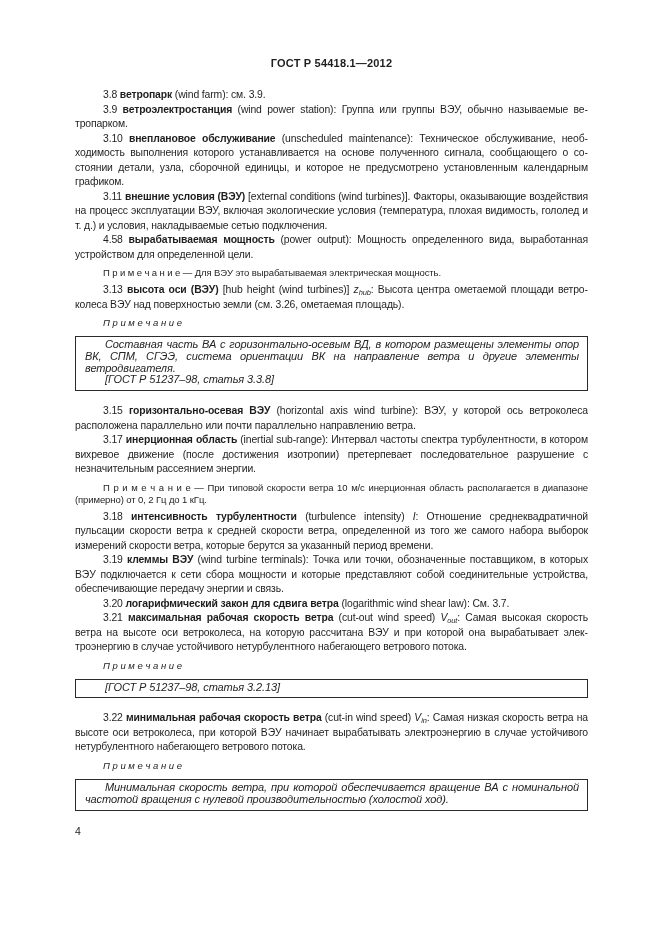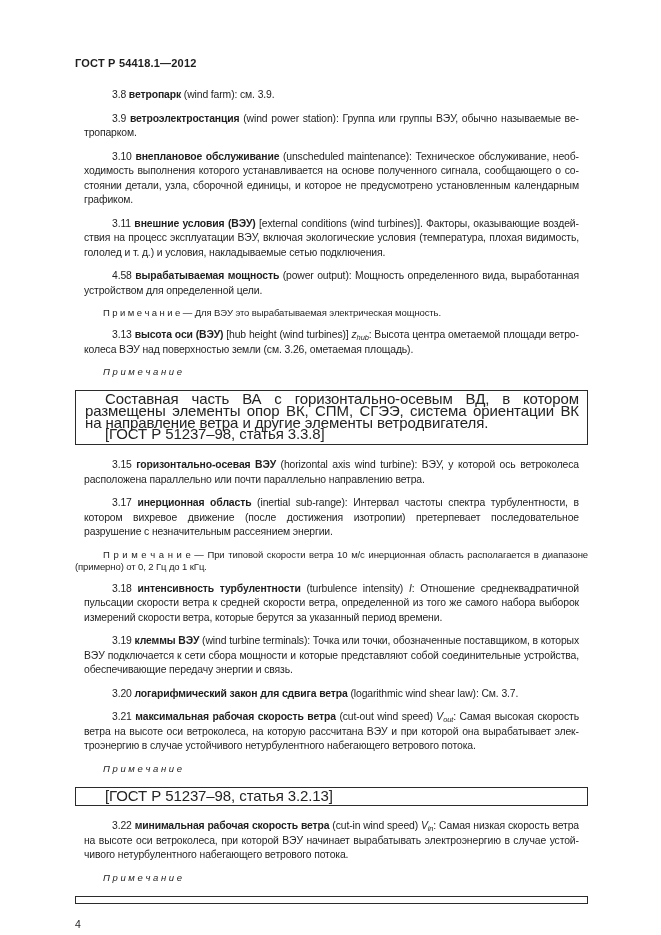--- a/index.html
+++ b/index.html
@@ -11,22 +11,23 @@
     background:#ffffff;
     color:#1e1e1e;
     font-family:"Liberation Sans", sans-serif;
     overflow:hidden;
   }
   .doc-header{
     font-size:11px;
     font-weight:700;
     letter-spacing:0.2px;
     margin:0 0 19px 0;
+    text-align:center;
   }
-  .block{margin:9px;}
+  .block{margin:0;}
   .term{
     font-size:10.4px;
     line-height:14.5px;
     letter-spacing:-0.12px;
     text-align:justify;
     text-indent:28px;
   }
   .note-inline{
     font-size:9.5px;
     line-height:12px;
@@ -39,25 +40,26 @@
   .note-label{
     font-size:9.5px;
     line-height:12px;
     font-style:italic;
     text-indent:28px;
     margin:5px 0 7px 0;
     color:#242424;
   }
   .note-box{
     border:1px solid #2b2b2b;
-    font-size:15px;
+    font-size:11px;
     line-height:11.8px;
     letter-spacing:-0.1px;
+    font-style:italic;
     padding:2px 8px 4px 9px;
-    margin:12px 0 13px 0;
+    margin:2px 0 13px 0;
     color:#242424;
   }
   .note-box .box-line{
     text-align:justify;
     text-indent:20px;
   }
   .doc-footer{
     font-size:10.5px;
     margin-top:14px;
   }
@@ -93,19 +95,20 @@
       <div class="block term"><span>3.19 </span><span class="seg-bold">клеммы ВЭУ</span><span> (wind turbine terminals): Точка или точки, обозначенные поставщиком, в которых ВЭУ подключается к сети сбора мощности и которые представляют собой соединительные устройства, обеспечивающие передачу энергии и связь.</span></div>
       <div class="block term"><span>3.20 </span><span class="seg-bold">логарифмический закон для сдвига ветра</span><span> (logarithmic wind shear law): См. 3.7.</span></div>
       <div class="block term"><span>3.21 </span><span class="seg-bold">максимальная рабочая скорость ветра</span><span> (cut-out wind speed) </span><span class="seg-italic">V</span><span class="seg-italic seg-sub">out</span><span>: Самая высокая скорость ветра на высоте оси ветроколеса, на которую рассчитана ВЭУ и при которой она вырабатывает элек­троэнергию в случае устойчивого нетурбулентного набегающего ветрового потока.</span></div>
       <div class="block note-label"><span>П р и м е ч а н и е</span></div>
       <div class="block note-box">
         <div class="box-line"><span>[ГОСТ Р 51237–98, статья 3.2.13]</span></div>
       </div>
       <div class="block term"><span>3.22 </span><span class="seg-bold">минимальная рабочая скорость ветра</span><span> (cut-in wind speed) </span><span class="seg-italic">V</span><span class="seg-italic seg-sub">in</span><span>: Самая низкая скорость ветра на высоте оси ветроколеса, при которой ВЭУ начинает вырабатывать электроэнергию в случае устой­чивого нетурбулентного набегающего ветрового потока.</span></div>
       <div class="block note-label"><span>П р и м е ч а н и е</span></div>
       <div class="block note-box">
+        <div class="box-line"><span>Минимальная скорость ветра, при которой обеспечивается вращение ВА с номинальной частотой вра­щения с нулевой производительностью (холостой ход).</span></div>
       </div>
     </div>
 
   <div class="doc-footer">
     <span>4</span>
   </div>
 </div>
 
 </body></html>

